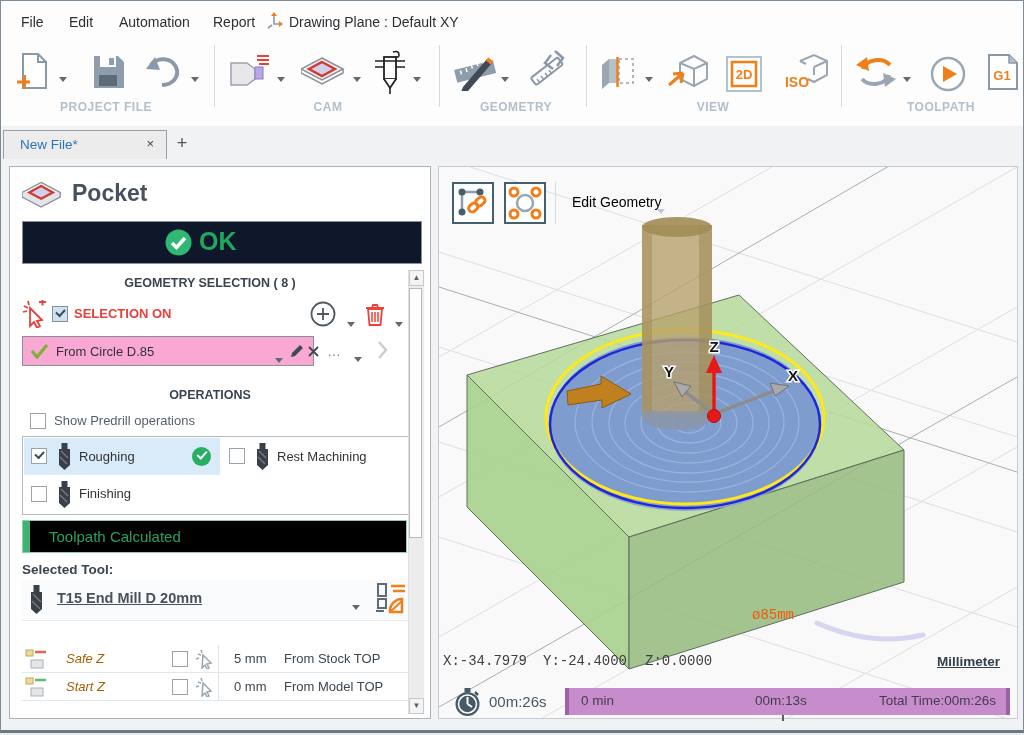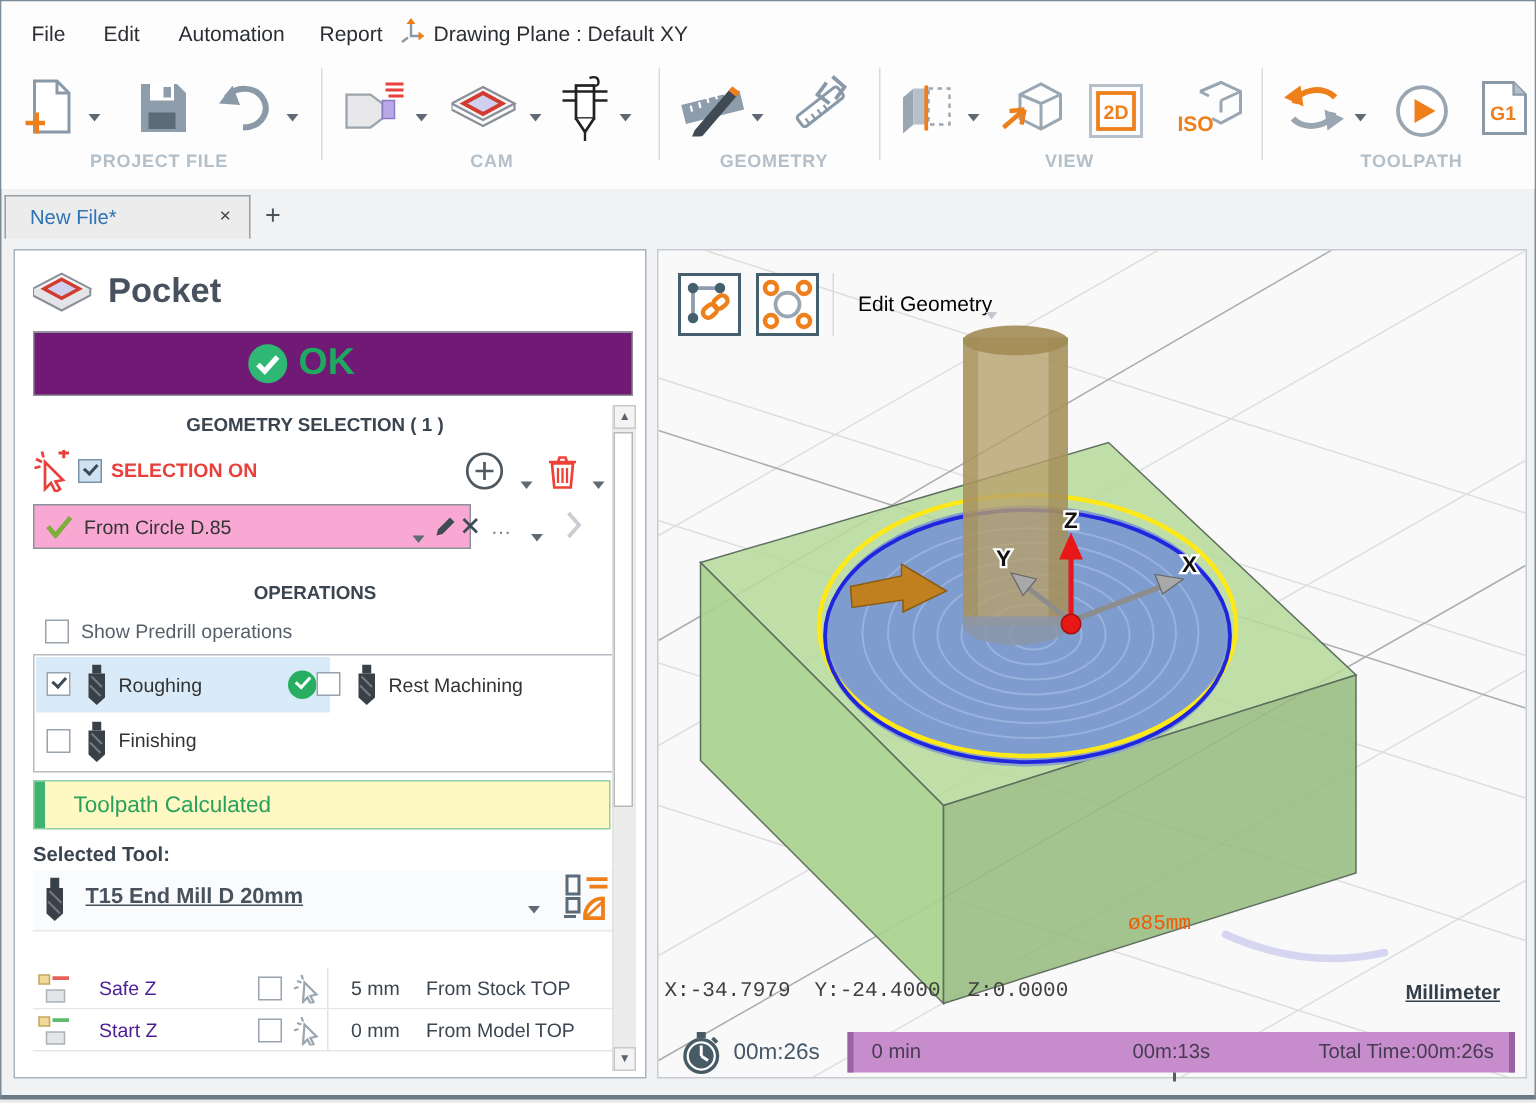--- a/index.html
+++ b/index.html
@@ -22,24 +22,24 @@
   #panel{position:absolute;left:8px;top:165px;width:422px;height:553px;background:#ffffff;border:1px solid #aab2b9;box-sizing:border-box;overflow:hidden;}
   .centerhead{position:absolute;left:0;width:400px;text-align:center;font-size:12.5px;font-weight:bold;color:#3a4550;}
   .chk{position:absolute;width:14px;height:14px;background:#fff;border:1px solid #98a3ad;box-sizing:content-box;}
   .chk.checked::after{content:"";position:absolute;left:3px;top:2px;width:7px;height:4px;border-left:2px solid #3c4a56;border-bottom:2px solid #3c4a56;transform:rotate(-48deg);}
   .chk.blue{background:#cfe2f2;border-color:#7b92a8;}
   .badge{position:absolute;width:19px;height:19px;border-radius:50%;background:#27ae60;}
   .badge::after{content:"";position:absolute;left:5px;top:4px;width:8px;height:4px;border-left:2.5px solid #fff;border-bottom:2.5px solid #fff;transform:rotate(-48deg);}
   .combo{position:absolute;border:1px solid #8a9298;background:#f9a8d4;box-sizing:border-box;text-decoration:underline;}
   .ellipsis{font-size:14px;color:#7a858e;letter-spacing:1px;}
   .opslabel{font-size:13px;color:#333;position:absolute;top:11px;}
-  .status-box{position:absolute;left:12px;top:353px;width:385px;height:33px;border:1px solid #8fd0aa;background:#fef9c3;box-sizing:border-box;}
+  .status-box{position:absolute;left:12px;top:353px;width:385px;height:33px;border:1px solid #8fd0aa;background:#000000;box-sizing:border-box;}
   .status-box .bar{position:absolute;left:0;top:0;width:7px;height:31px;background:#3cb371;}
   .levelrow{position:absolute;left:12px;width:388px;height:28px;border-bottom:1px solid #e4e7ea;box-sizing:border-box;background:#fff;}
-  .lvl-name{position:absolute;left:44px;top:6px;font-size:13px;color:#4c1d95;}
+  .lvl-name{position:absolute;left:44px;top:6px;font-size:13px;color:#a16207;font-style:italic;}
   .lvl-val{position:absolute;left:212px;top:6px;font-size:13px;color:#3c4650;}
   .lvl-ref{position:absolute;left:262px;top:6px;font-size:13px;color:#3c4650;}
   
   #pscroll{position:absolute;left:398px;top:103px;width:15px;height:444px;background:#ececec;border-left:1px solid #e0e0e0;}
   .sbtn{position:absolute;left:0;width:15px;height:16px;background:#f4f4f4;border:1px solid #c8c8c8;box-sizing:border-box;text-align:center;line-height:13px;font-size:8px;color:#5a646e;}
   #sthumb{position:absolute;left:0px;top:18px;width:13px;height:250px;background:#ffffff;border:1px solid #b9b9b9;box-sizing:border-box;}
   
   #viewport{position:absolute;left:437px;top:165px;width:580px;height:553px;background:#f9f9f9;border:1px solid #c6ccd1;box-sizing:border-box;}
   .vbtn{position:absolute;width:42px;height:42px;background:#fff;border:2px solid #44606e;box-sizing:border-box;}
   #editgeo{position:absolute;left:133px;top:27px;font-size:14px;color:#000000;}
@@ -210,31 +210,31 @@
 
     <span class="abs" style="left:12px;top:12px">
       <svg width="40" height="36" viewBox="0 0 44 36">
           <polygon points="21,2 42,13 21,24 0,13" fill="#f4f4f6" stroke="#8a8f98" stroke-width="1.5"></polygon>
           <path d="M42,13 v5 l-21,11 -21,-11 v-5" fill="#e4e4e8" stroke="#8a8f98" stroke-width="1.5"></path>
           <polygon points="21,6 34,13 21,20 8,13" fill="#cfd0ef" stroke="#d23b2f" stroke-width="2.5"></polygon>
         </svg>
     </span>
     <span class="abs" style="left:62px;top:13px;font-size:23px;font-weight:600;color:#48525f">Pocket</span>
 
-    <div class="abs" style="left:12px;top:54px;width:398px;height:41px;border:1px solid #8a9298;background:#701a75;text-align:left;cursor:pointer">
+    <div class="abs" style="left:12px;top:54px;width:398px;height:41px;border:1px solid #8a9298;background:#0f172a;text-align:left;cursor:pointer">
       <span class="abs" style="left:142px;top:7px">
         <svg width="27" height="27" viewBox="0 0 27 27">
             <circle cx="13.5" cy="13.5" r="13" fill="#2eb873"></circle>
             <path d="M7,14 l4.5,4.5 L20,9" fill="none" stroke="#fff" stroke-width="3.5"></path>
           </svg>
       </span>
       <span class="abs" style="left:176px;top:5px;font-size:25px;font-weight:bold;color:#1fa85f">OK</span>
     </div>
 
-    <div class="centerhead" style="top:109px">GEOMETRY SELECTION ( 1 )</div>
+    <div class="centerhead" style="top:109px">GEOMETRY SELECTION ( 8 )</div>
 
     <div class="abs" style="left:12px;top:133px">
       <svg width="26" height="28" viewBox="0 0 26 28">
           <path d="M8,8 L20,20 l-5,1 3,5 -3,2 -3,-6 -4,4 z" fill="none" stroke="#e8403a" stroke-width="1.8"></path>
           <path d="M2,6 l4,2 M6,1 l1,4 M1,12 l4,-1" stroke="#e8403a" stroke-width="1.8"></path>
           <path d="M17,2 h7 M20.5,-1.5 v7" stroke="#e8403a" stroke-width="2"></path>
         </svg>
     </div>
     <span class="chk checked blue" style="left:42px;top:139px"></span>
     <span class="abs" style="left:64px;top:139px;font-size:13px;font-weight:bold;color:#e8403a">SELECTION ON</span>
@@ -291,21 +291,21 @@
         <span class="abs" style="left:33px;top:5px">
           <svg width="15" height="27" viewBox="0 0 15 27">
               <rect x="4.5" y="0" width="6" height="6" fill="#3a4047"></rect>
               <path d="M2,6 h11 v16 l-5.5,5 -5.5,-5 z" fill="#3a4047"></path>
               <path d="M4,8 l7,7 M3,14 l7,7" stroke="#737b84" stroke-width="1.4"></path>
             </svg>
         </span>
         <span class="opslabel" style="left:55px">Roughing</span>
         <span class="badge" style="left:168px;top:9px"></span>
       </div>
-      <div class="abs" style="left:179px;top:1px;width:186px;height:37px">
+      <div class="abs" style="left:197px;top:1px;width:186px;height:37px">
         <span class="chk" style="left:9px;top:10px"></span>
         <span class="abs" style="left:35px;top:5px">
           <svg width="15" height="27" viewBox="0 0 15 27">
               <rect x="4.5" y="0" width="6" height="6" fill="#3a4047"></rect>
               <path d="M2,6 h11 v16 l-5.5,5 -5.5,-5 z" fill="#3a4047"></path>
               <path d="M4,8 l7,7 M3,14 l7,7" stroke="#737b84" stroke-width="1.4"></path>
             </svg>
         </span>
         <span class="opslabel" style="left:57px">Rest Machining</span>
       </div>

